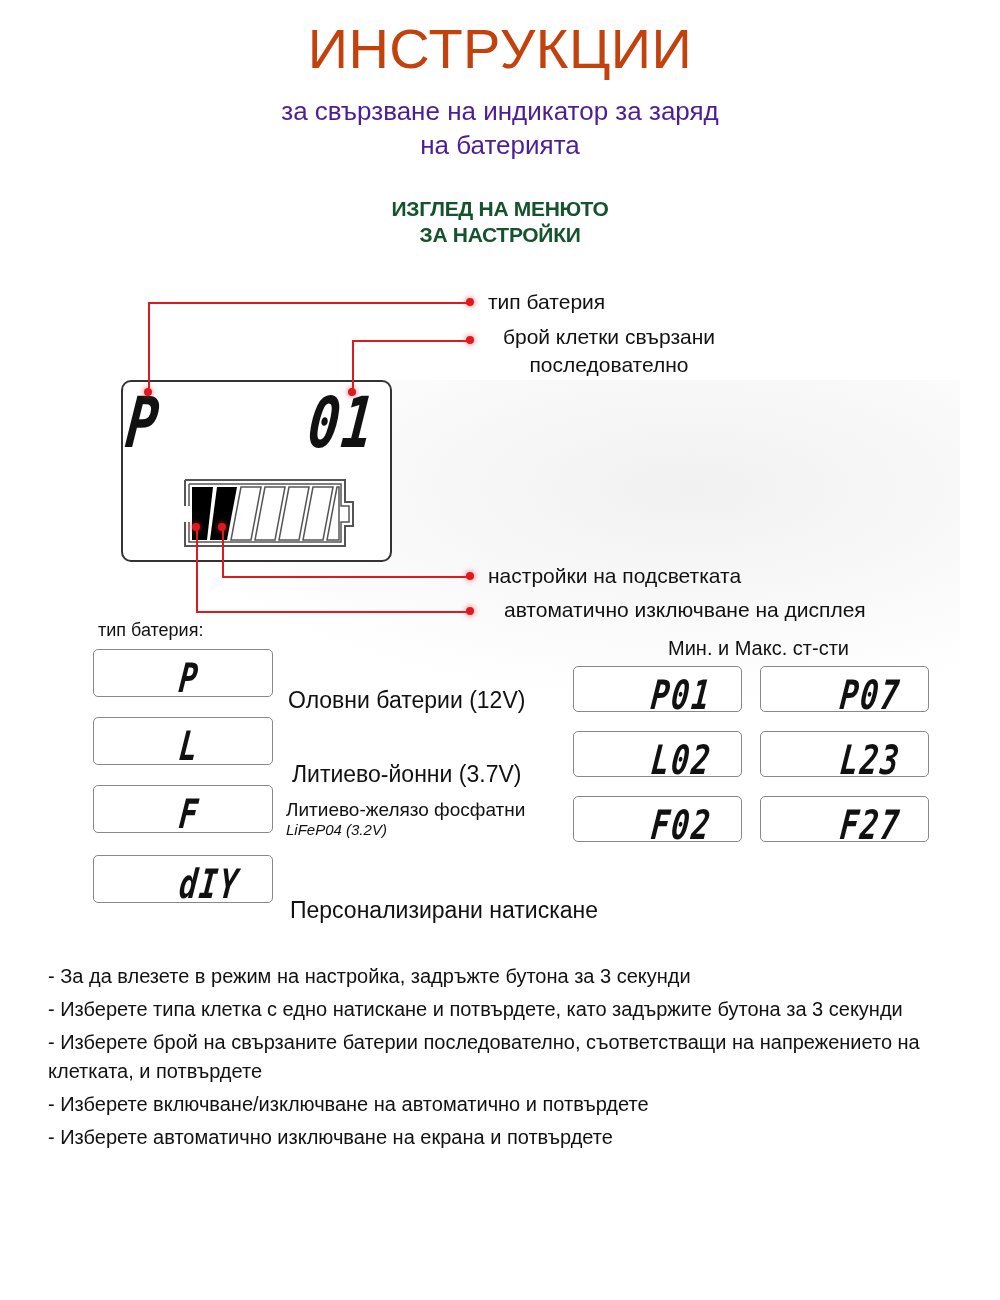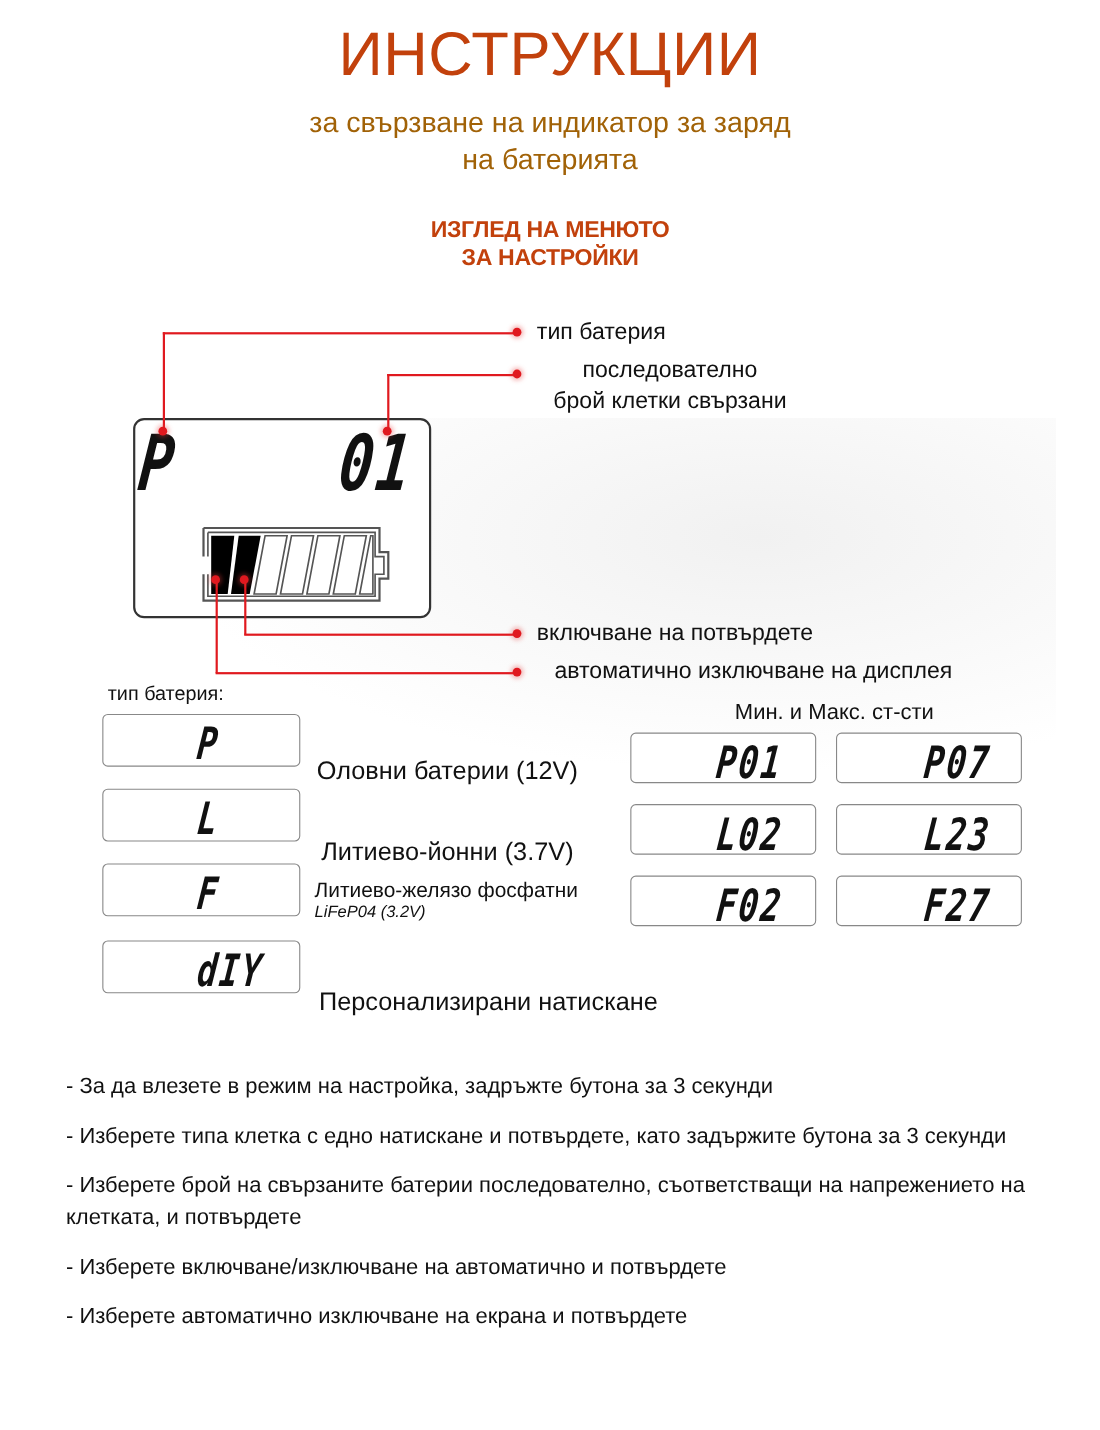--- a/index.html
+++ b/index.html
@@ -14,25 +14,25 @@
     position: absolute; left: 60px; top: 380px; width: 900px; height: 360px;
     background: radial-gradient(ellipse at 70% 30%, #f1f1f1 0%, rgba(255,255,255,0) 60%);
     pointer-events: none;
   }
   .title {
     left: 0; top: 16px; width: 1000px; text-align: center;
     font-size: 56px; font-weight: normal; letter-spacing: 0.5px; color: #c2410c;
   }
   .subtitle {
     left: 0; top: 94px; width: 1000px; text-align: center;
-    font-size: 26px; line-height: 34px; color: #a16207;
+    font-size: 26px; line-height: 34px; color: #4c1d95;
   }
   .section-head {
     left: 0; top: 196px; width: 1000px; text-align: center;
-    font-size: 21px; line-height: 26px; color: #c2410c; font-weight: bold;
+    font-size: 21px; line-height: 26px; color: #14532d; font-weight: bold;
     letter-spacing: -0.3px;
   }
   .callout {
     font-size: 21px; color: #111; line-height: 28px;
   }
   .lcd-main {
     left: 121px; top: 380px; width: 267px; height: 178px;
     border: 2px solid #333; border-radius: 10px; background: #fff;
   }
   .seg {
@@ -47,21 +47,21 @@
   }
   .lcd-small {
     position: absolute; border: 1.5px solid #888; border-radius: 5px; background: #fff;
   }
   .lcd-small .seg { position: absolute; font-size: 30px; top: 4px; }
   .label-type { font-size: 23px; color: #111; margin-top: 28px; }
   .instructions {
     left: 44px; top: 958px; width: 920px;
     font-size: 20px; line-height: 29px; color: #111;
   }
-  .instructions p { margin: 16px; }
+  .instructions p { margin: 4px; }
 </style>
 </head>
 <body>
 
 <div class="bg-swoosh"></div>
 
 <div class="abs title">ИНСТРУКЦИИ</div>
 <div class="abs subtitle">
   <div>за свързване на индикатор за заряд</div>
   <div>на батерията</div>
@@ -105,24 +105,24 @@
 <div class="dot" style="left:218px; top:523px;"></div>
 <div class="dot" style="left:466px; top:572px;"></div>
 
 <div class="redline" style="left:196px; top:527px; width:2px; height:85px;"></div>
 <div class="redline" style="left:196px; top:611px; width:274px; height:2px;"></div>
 <div class="dot" style="left:192px; top:523px;"></div>
 <div class="dot" style="left:466px; top:607px;"></div>
 
 <div class="abs callout" style="left:488px; top:288px;">тип батерия</div>
 <div class="abs callout" style="left:484px; top:323px; width:250px; text-align:center;">
+  <div>брой клетки свързани</div>
   <div>последователно</div>
-  <div>брой клетки свързани</div>
 </div>
-<div class="abs callout" style="left:488px; top:562px;">включване на потвърдете</div>
+<div class="abs callout" style="left:488px; top:562px;">настройки на подсветката</div>
 <div class="abs callout" style="left:484px; top:596px;margin-left:20px;">автоматично изключване на дисплея</div>
 
 <div class="abs" style="left:98px; top:620px; font-size:18px;">тип батерия:</div>
 
 <div class="lcd-small" style="left:93px; top:649px; width:178px; height:46px;">
   <span class="seg" style="left:88px;">P</span>
 </div>
 <div class="abs label-type" style="left:288px; top:659px;">Оловни батерии (12V)</div>
 
 <div class="lcd-small" style="left:93px; top:717px; width:178px; height:46px;">

